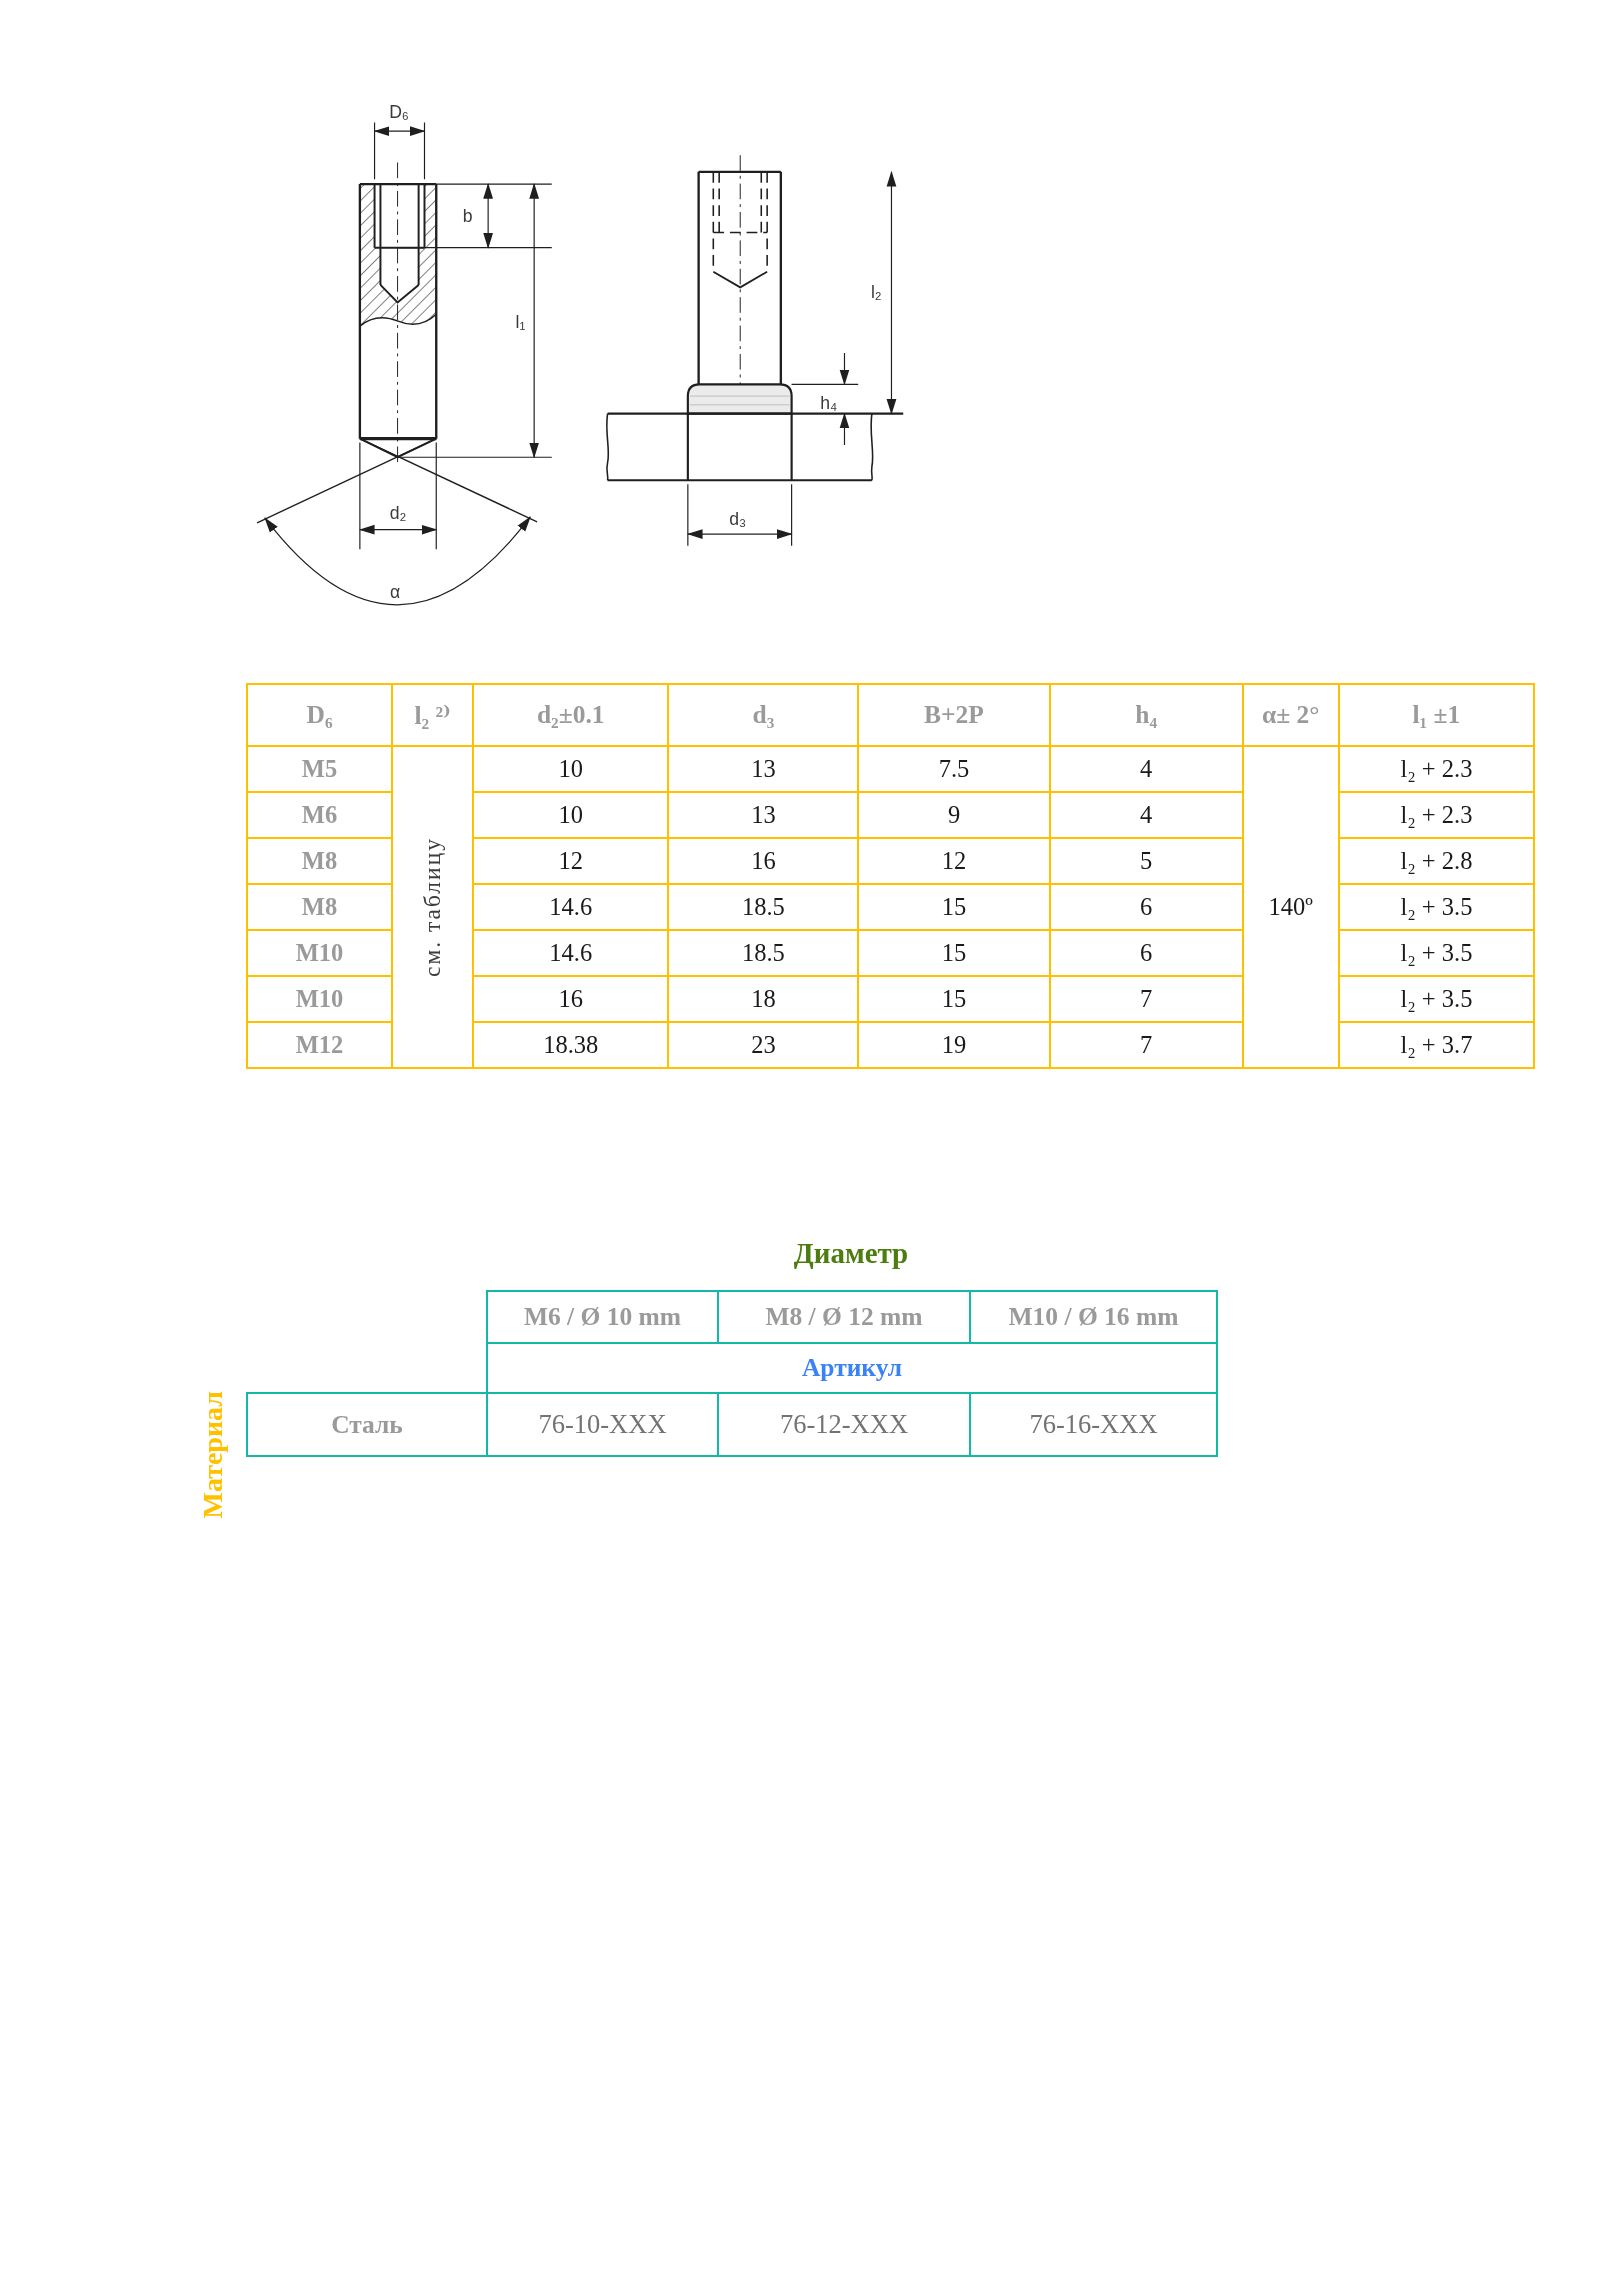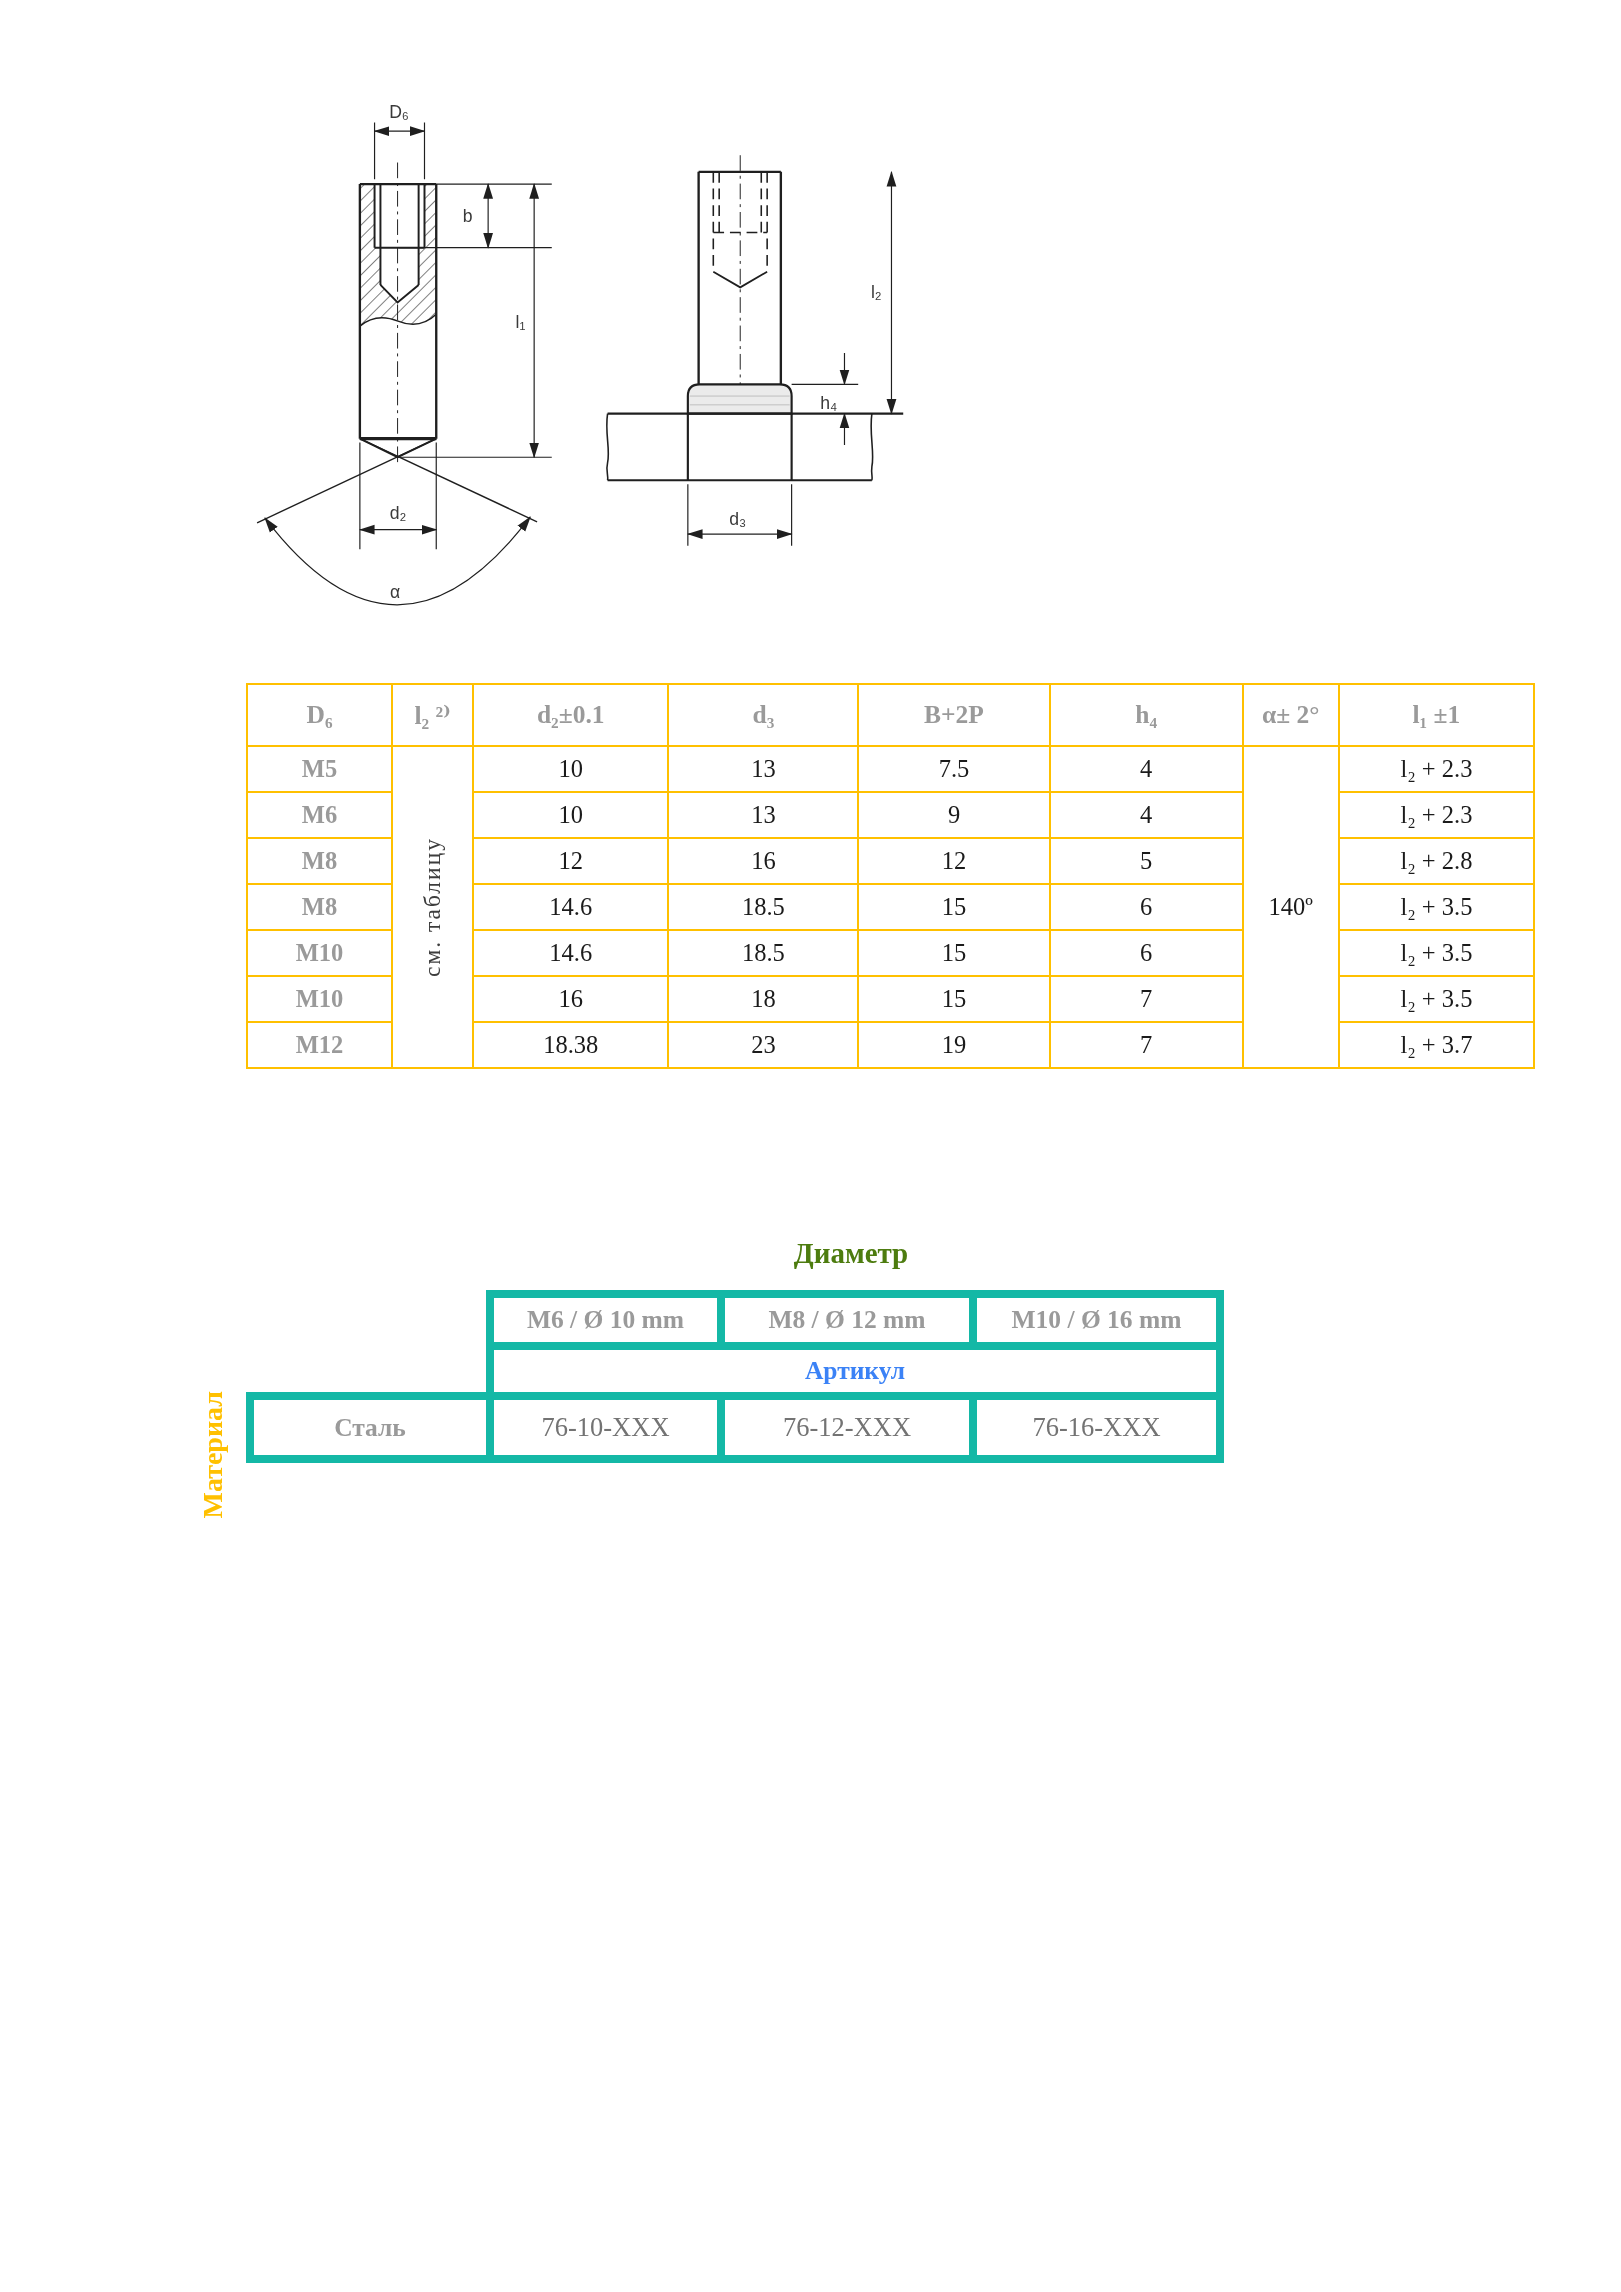--- a/index.html
+++ b/index.html
@@ -15,21 +15,21 @@
   table{border-collapse:collapse;table-layout:fixed;}
   #dim-table{position:absolute;left:246px;top:683px;width:1289px;}
   #dim-table td,#dim-table th{border:2px solid #FFC000;text-align:center;vertical-align:middle;padding:0;background:#fff;}
   #dim-table th{height:60px;font-size:25.5px;font-weight:bold;color:#9a9a9a;}
   #dim-table td{height:44px;font-size:24.5px;color:#1b1b1b;}
   #dim-table td.rowhead{font-weight:bold;color:#9a9a9a;text-align:center;}
   .vtext{writing-mode:vertical-rl;transform:rotate(180deg);margin:0 auto;
          font-size:23.5px;color:#3d3d3d;letter-spacing:2px;}
   
   #order-table{position:absolute;left:246px;top:1290px;width:970px;}
-  #order-table td,#order-table th{border:8px solid #14b8a6;text-align:center;vertical-align:middle;padding:0;background:#fff;}
+  #order-table td,#order-table th{border:2px solid #14b8a6;text-align:center;vertical-align:middle;padding:0;background:#fff;}
   #order-table .nocell{border:none;background:transparent;}
   #order-table th{font-size:25.5px;font-weight:bold;color:#9a9a9a;}
   #order-table td{font-size:26.5px;color:#737373;}
   #order-table td.mat{font-size:25.5px;font-weight:bold;color:#9a9a9a;line-height:1.25;}
   #order-table td.artikul{font-size:25.5px;font-weight:bold;color:#3b82f6;}
   #diameter-title{position:absolute;left:486px;top:1237px;width:730px;text-align:center;
                   font-size:29px;font-weight:bold;color:#4d7c0f;}
   #material-label{position:absolute;left:191px;top:1370px;width:43px;height:169px;
                   display:flex;align-items:center;justify-content:center;}
   #material-label span{writing-mode:vertical-rl;transform:rotate(180deg);

